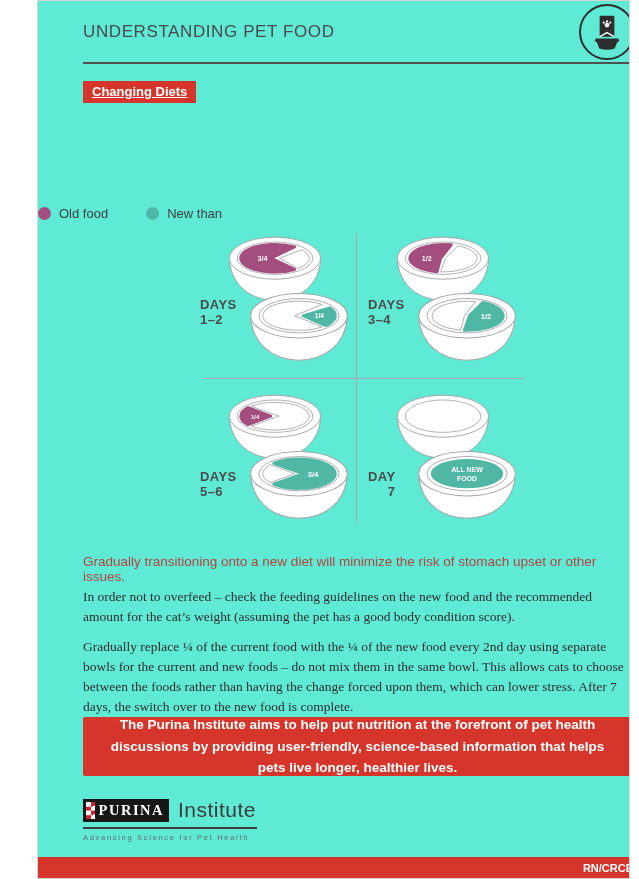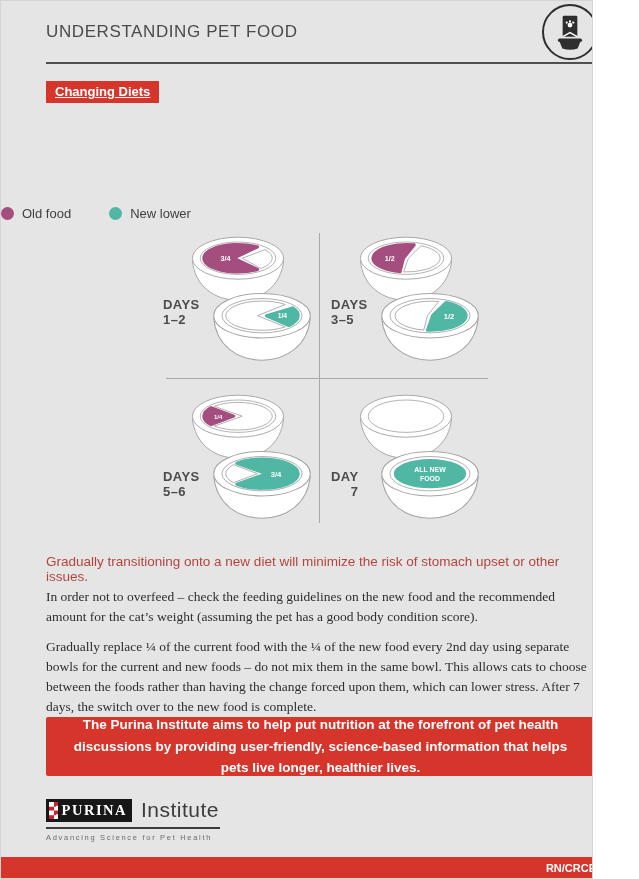--- a/index.html
+++ b/index.html
@@ -1,19 +1,20 @@
 <!DOCTYPE html>
 <html><head>
 <meta charset="utf-8">
 <style>
   html,body { margin:0; padding:0; background:#fff; }
   .page {
-    position:relative; width:593px; height:879px; background:#e5e5e5;
+    position:relative; width:593px; height:879px; background:#5eead4;
     font-family:"Liberation Sans", sans-serif; overflow:hidden; box-sizing:border-box;
     border:1px solid #d4d4d4;
+    margin-left:37px;
   }
   
   .header-title { position:absolute; top:21px; left:45px; font-size:17px; color:#4a4a4a; letter-spacing:0.6px; }
   .header-icon { position:absolute; top:3px; left:541px; width:52px; height:52px; border:2.4px solid #2e2e2e; border-radius:50%; display:flex; align-items:center; justify-content:center; }
   .header-rule { position:absolute; top:61px; left:45px; width:549px; height:2px; background:#4f4f4f; }
   
   .badge { position:absolute; top:80px; left:45px; background:#d6352b; color:#fff; font-weight:bold; font-size:13px; padding:3px 9px 4px;text-decoration:underline; }
   
   .title { position:absolute; top:127px; left:43px; width:560px; font-size:35px; font-weight:700; color:#3b3b3b; letter-spacing:-1.2px; white-space:nowrap; }
   
@@ -71,35 +72,35 @@
 
   <div class="badge">Changing Diets</div>
 
   <div class="legend">
     <div class="legend-item">
       <span class="dot" style="background:#a44d7f"></span>
       <span>Old food</span>
     </div>
     <div class="legend-item">
       <span class="dot" style="background:#4fb7a4"></span>
-      <span>New lower</span>
+      <span>New than</span>
     </div>
   </div>
 
   <div class="diagram">
     <div class="vline"></div>
     <div class="hline"></div>
 
     <div class="qlabel" style="left:162px; top:68px;">
       <div>DAYS</div>
       <div>1–2</div>
     </div>
     <div class="qlabel" style="left:330px; top:68px;">
       <div>DAYS</div>
-      <div>3–5</div>
+      <div>3–4</div>
     </div>
     <div class="qlabel" style="left:162px; top:240px;">
       <div>DAYS</div>
       <div>5–6</div>
     </div>
     <div class="qlabel" style="left:330px; top:240px;text-align:right;">
       <div>DAY</div>
       <div>7</div>
     </div>
 

